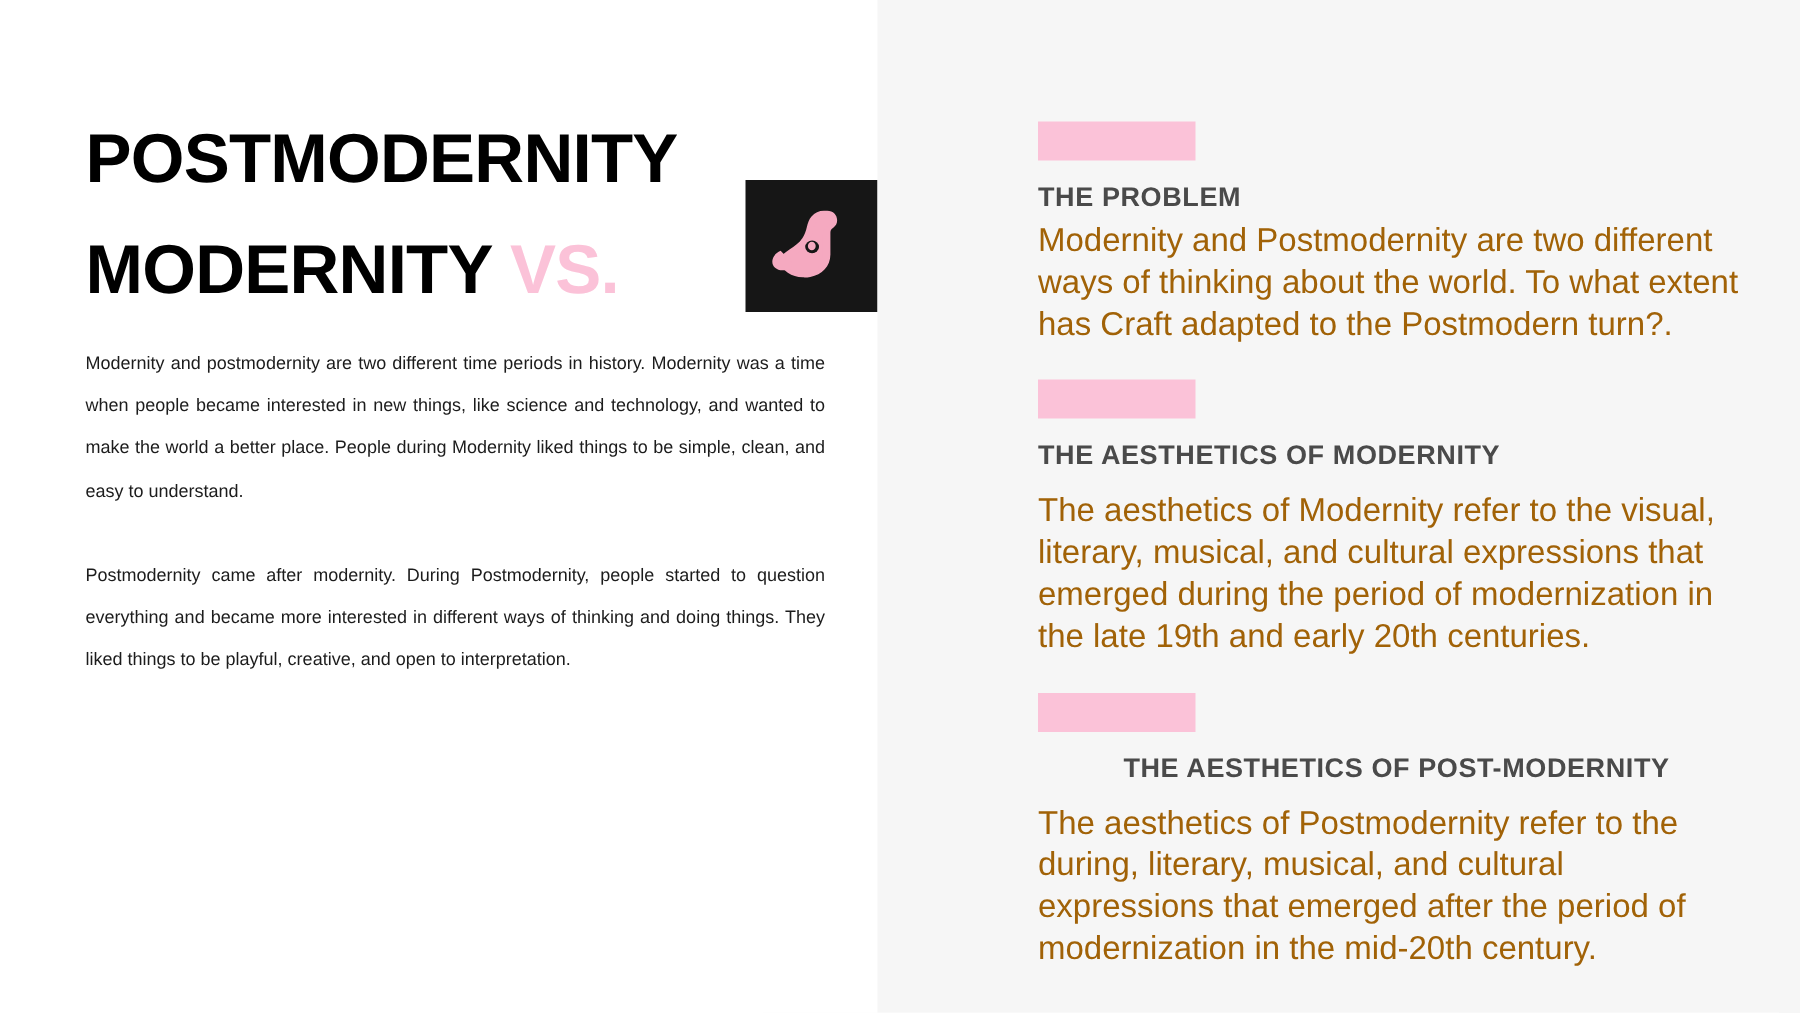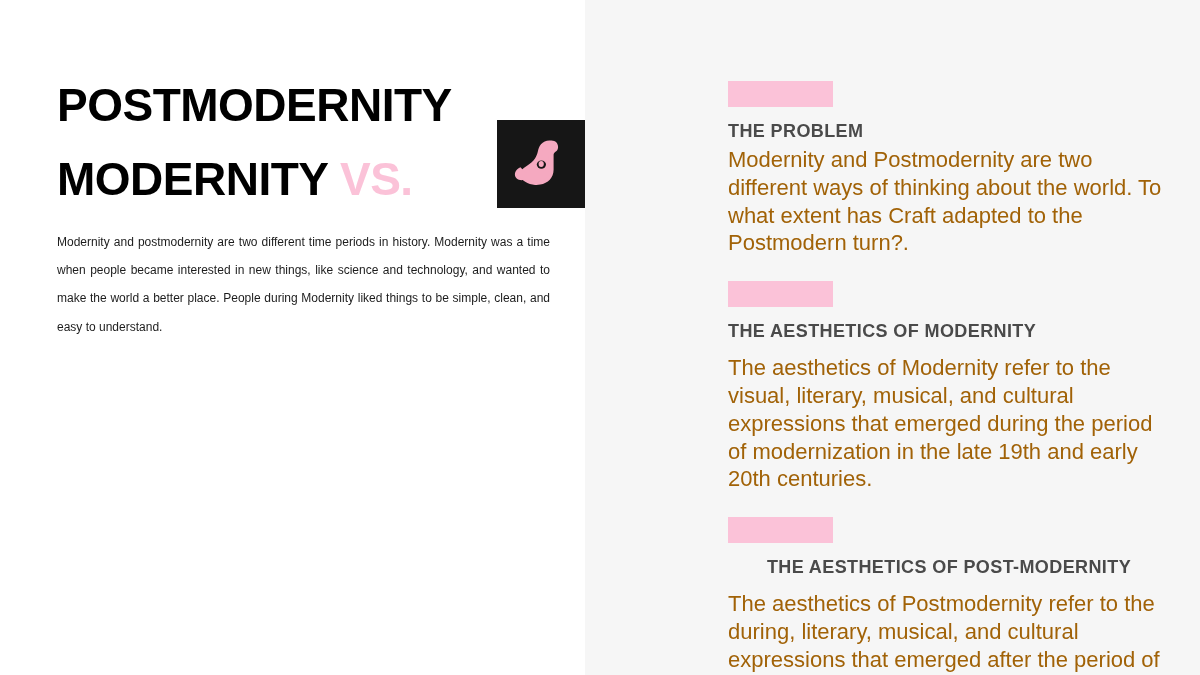--- a/index.html
+++ b/index.html
@@ -100,21 +100,21 @@
 
   
   .right-panel {
     position:relative;
     width:615px;
     height:675px;
     background:#F6F6F6;
     flex:0 0 615px;
     padding:81px 30px 0 107px;
   }
-  .section { margin-bottom:0;margin-left:36px; }
+  .section { margin-bottom:0; }
   .section-bar {
     width:105px;
     height:26px;
     margin-bottom:14px;
   }
   .section-title {
     font-size:18px;
     font-weight:bold;
     letter-spacing:0.4px;
     color:#4A4A4A;
@@ -156,20 +156,21 @@
           <path d="M39.6 11.9c2.2 0 3.6 1.4 3.6 3.2 0 1.2-.6 2-1.6 2.7-1.9 1.3-3 3.1-3 5.7v13.9c0 6-4.3 10.4-10.4 11.4-4.8.8-9.4-.3-12.9-2.9-1.3-1-2.1-2-2.1-2.9 0-.7.4-1.3 1.3-2.1 1.4-1.2 2.9-2.3 4.5-3.4 3.6-2.5 7.2-4.9 9.6-8.7 1.6-2.5 2.6-5.3 3.3-8.1.5-2.2 1.1-4.1 2.3-5.6 1.3-1.6 3-2.2 5.2-2.2h.2z" fill="#F5A9C0"></path>
           <ellipse cx="31.4" cy="31.6" rx="4.6" ry="4.2" fill="#161616"></ellipse>
           <ellipse cx="31.2" cy="31.0" rx="2.6" ry="2.9" fill="#F5A9C0"></ellipse>
           <path d="M10.4 34.2c-2.6 1.1-4.6 3.1-5.3 5.6-.6 2.2 0 4.3 1.6 5.7 1.9 1.7 4.8 2.1 7.5 1.3 2.2-.7 3.9-2.1 4.8-3.9l-8.6-8.7z" fill="#F5A9C0"></path>
         </svg>
       </span>
     </div>
 
     <div class="left-body">
       <p>Modernity and postmodernity are two different time periods in history. Modernity was a time when people became interested in new things, like science and technology, and wanted to make the world a better place. People during Modernity liked things to be simple, clean, and easy to understand.</p>
+      <p>Postmodernity came after modernity. During Postmodernity, people started to question everything and became more interested in different ways of thinking and doing things. They liked things to be playful, creative, and open to interpretation.</p>
     </div>
 
 
   </div>
 
   <div class="right-panel">
 
     <div class="section sec-1">
       <div class="pink-bar section-bar"></div>
       <div class="section-title">THE PROBLEM</div>

